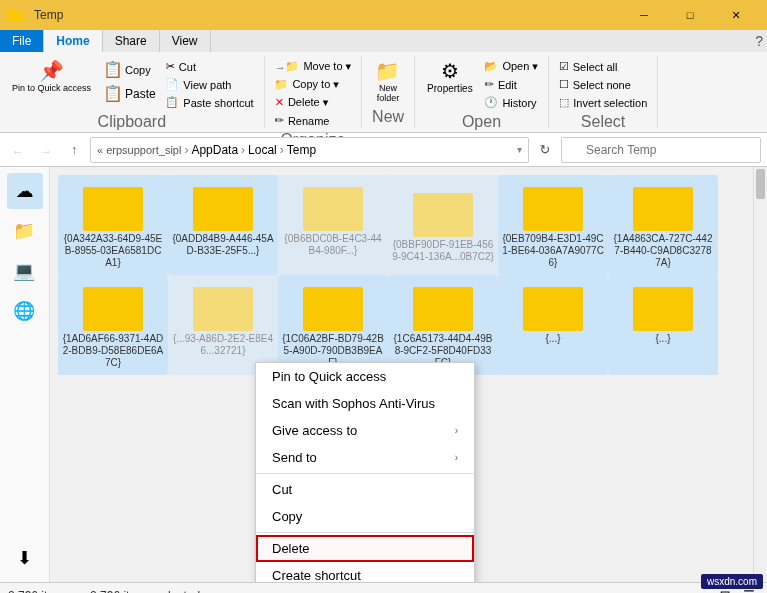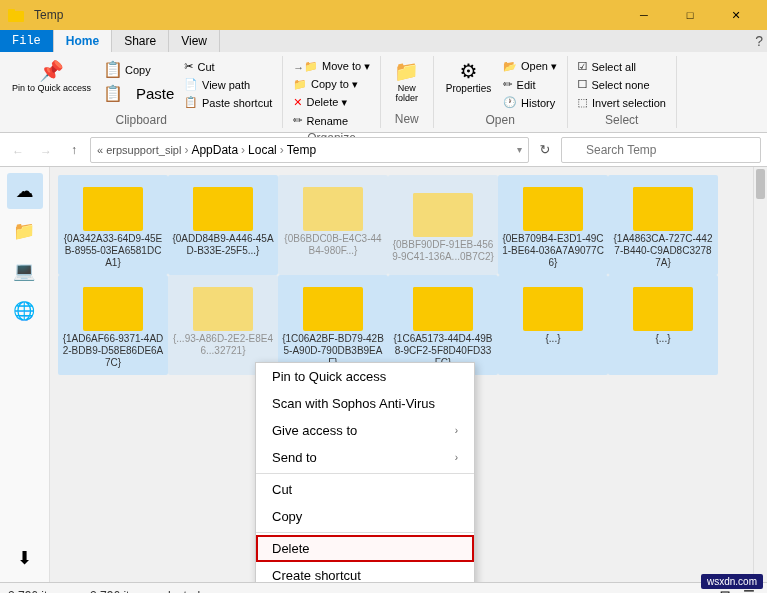--- a/index.html
+++ b/index.html
@@ -17,24 +17,24 @@
     .title-bar-icons { display: flex; gap: 4px; align-items: center; }
     .title-text { font-size: 12px; color: #333; margin-left: 4px; flex: 1; }
     .window-controls { margin-left: auto; display: flex; gap: 0; }
     .win-btn { width: 46px; height: 30px; border: none; background: transparent; cursor: pointer; font-size: 11px; display: flex; align-items: center; justify-content: center; }
 
     
     .ribbon { background: #f5f5f5; border-bottom: 1px solid #ccc; }
     .ribbon-tabs { display: flex; background: #e8e8e8; }
     .ribbon-tab { padding: 4px 12px; font-size: 12px; cursor: pointer; border-right: 1px solid #ccc; }
     .ribbon-tab.active { background: #f5f5f5; color: #0078d4; font-weight: bold; }
-    .ribbon-tab.file { background: #0078d4; color: white; padding: 4px 12px; font-family: Liberation Mono, monospace; }
+    .ribbon-tab.file { background: #0078d4; color: white; padding: 4px 12px; }
     .ribbon-content { display: flex; padding: 4px 0; height: 80px; }
     .ribbon-group { display: flex; flex-direction: column; border-right: 1px solid #ddd; padding: 2px 6px; align-items: center; min-width: fit-content; }
-    .ribbon-group-label { font-size: 12px; color: #666; margin-top: auto; padding-top: 2px; }
+    .ribbon-group-label { font-size: 16px; color: #666; margin-top: auto; padding-top: 2px; }
     .ribbon-items { display: flex; gap: 2px; flex: 1; align-items: flex-start; }
     .ribbon-btn { display: flex; flex-direction: column; align-items: center; cursor: pointer; padding: 3px 6px; border-radius: 3px; min-width: 40px; }
     .ribbon-btn .icon { font-size: 20px; line-height: 1; }
     .ribbon-btn .label { font-size: 10px; text-align: center; margin-top: 2px; }
     .ribbon-btn-small { display: flex; align-items: center; gap: 4px; cursor: pointer; padding: 2px 4px; border-radius: 2px; white-space: nowrap; font-size: 11px; }
     .ribbon-small-group { display: flex; flex-direction: column; gap: 1px; justify-content: center; }
 
     
     .address-bar { display: flex; align-items: center; padding: 4px 6px; background: #fff; border-bottom: 1px solid #ccc; gap: 4px; height: 34px; }
     .nav-btn { width: 24px; height: 24px; background: transparent; border: none; cursor: pointer; border-radius: 3px; display: flex; align-items: center; justify-content: center; font-size: 12px; color: #555; }
@@ -130,21 +130,21 @@
           <div class="label" style="font-size:9px; line-height:1.2; text-align:center;">Pin to Quick
 access</div>
         </div>
         <div style="display:flex; flex-direction:column; gap:1px;">
           <div class="ribbon-btn" style="flex-direction:row; min-width:auto; padding:2px 4px;">
             <span style="font-size:16px;">📋</span>
             <span style="font-size:11px; margin-left:2px;">Copy</span>
           </div>
           <div class="ribbon-btn" style="flex-direction:row; min-width:auto; padding:2px 4px;">
             <span style="font-size:16px;">📋</span>
-            <span style="font-size:15px; margin-left:13px;">Paste</span>
+            <span style="font-size:12px; margin-left:2px;">Paste</span>
           </div>
         </div>
         <div class="ribbon-small-group">
           <div class="ribbon-btn-small">
             <span>✂</span>
             <span>Cut</span>
           </div>
           <div class="ribbon-btn-small">
             <span>📄</span>
             <span>View path</span>

